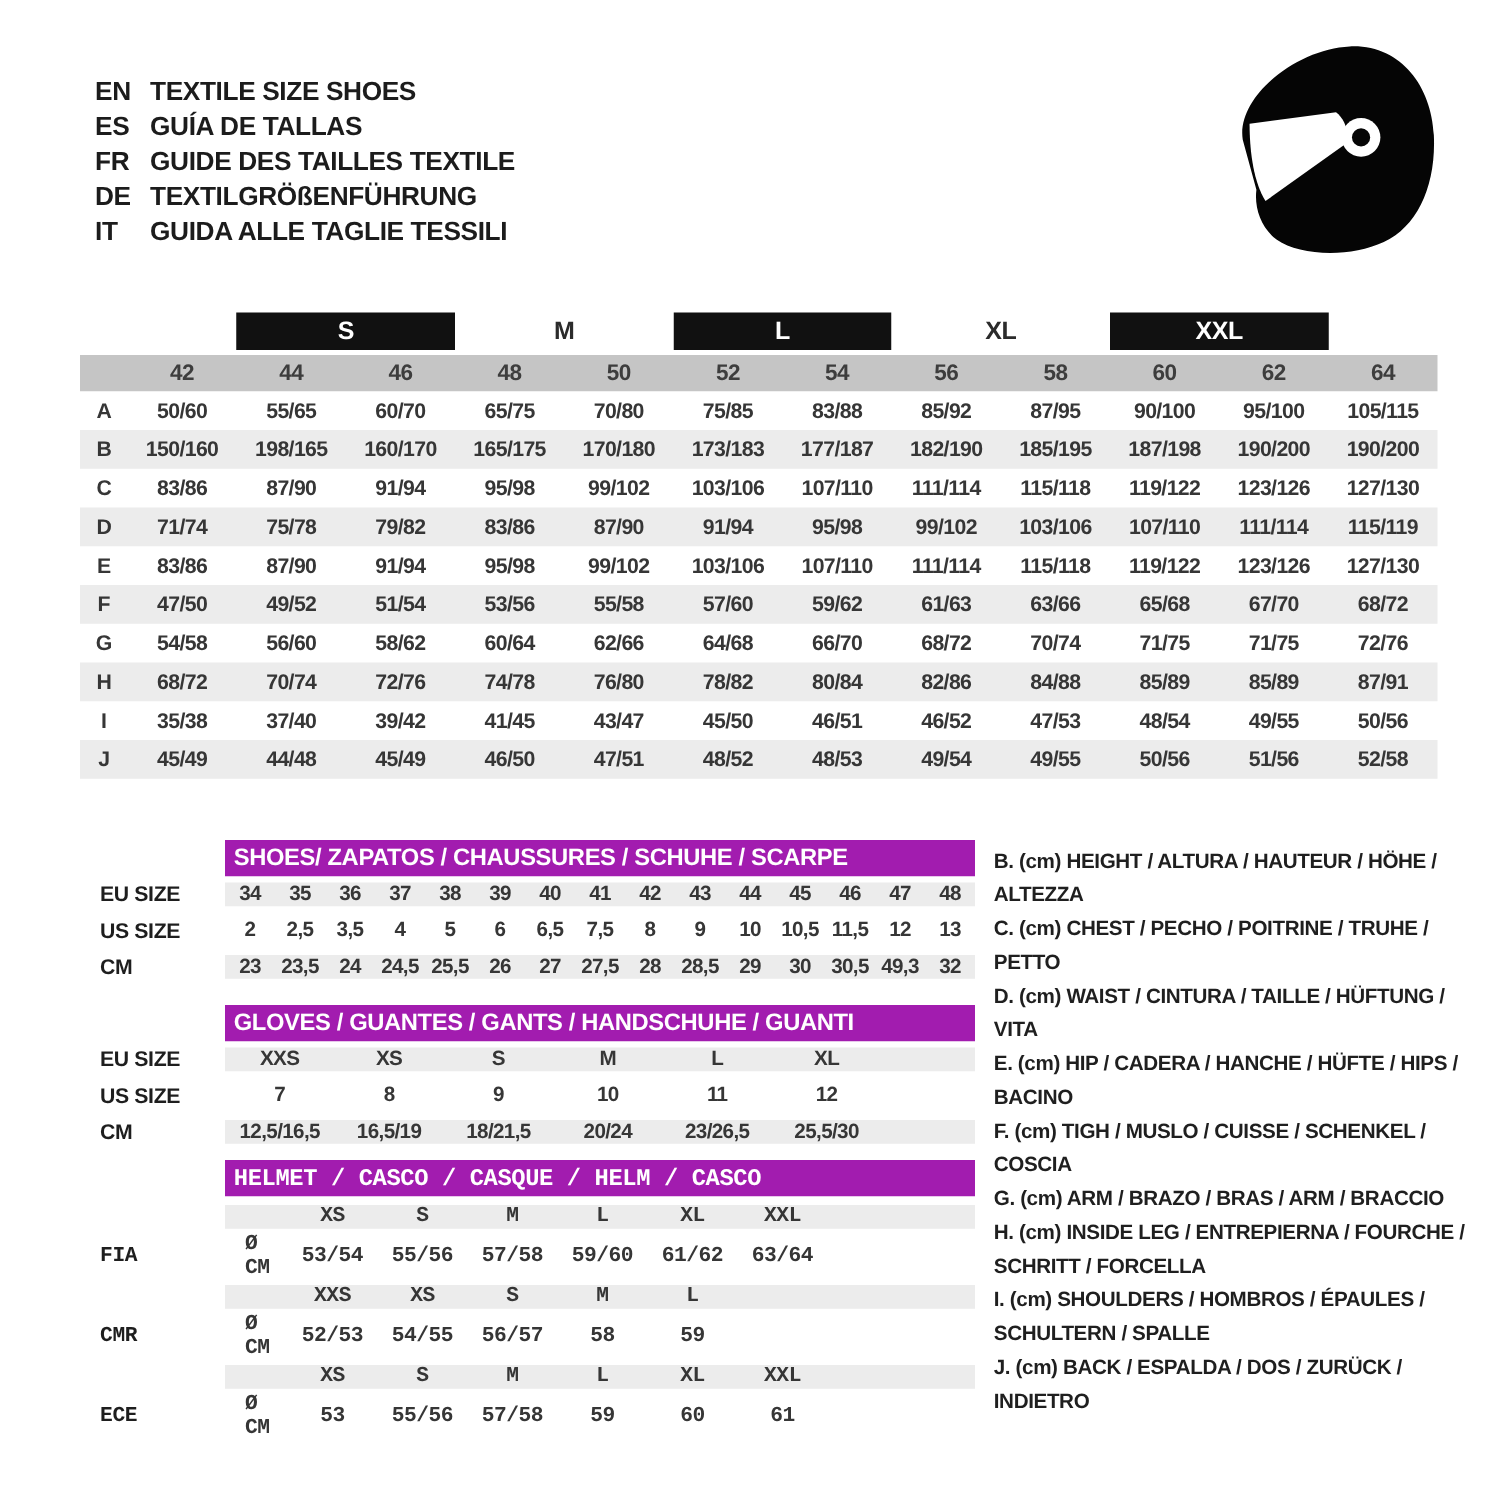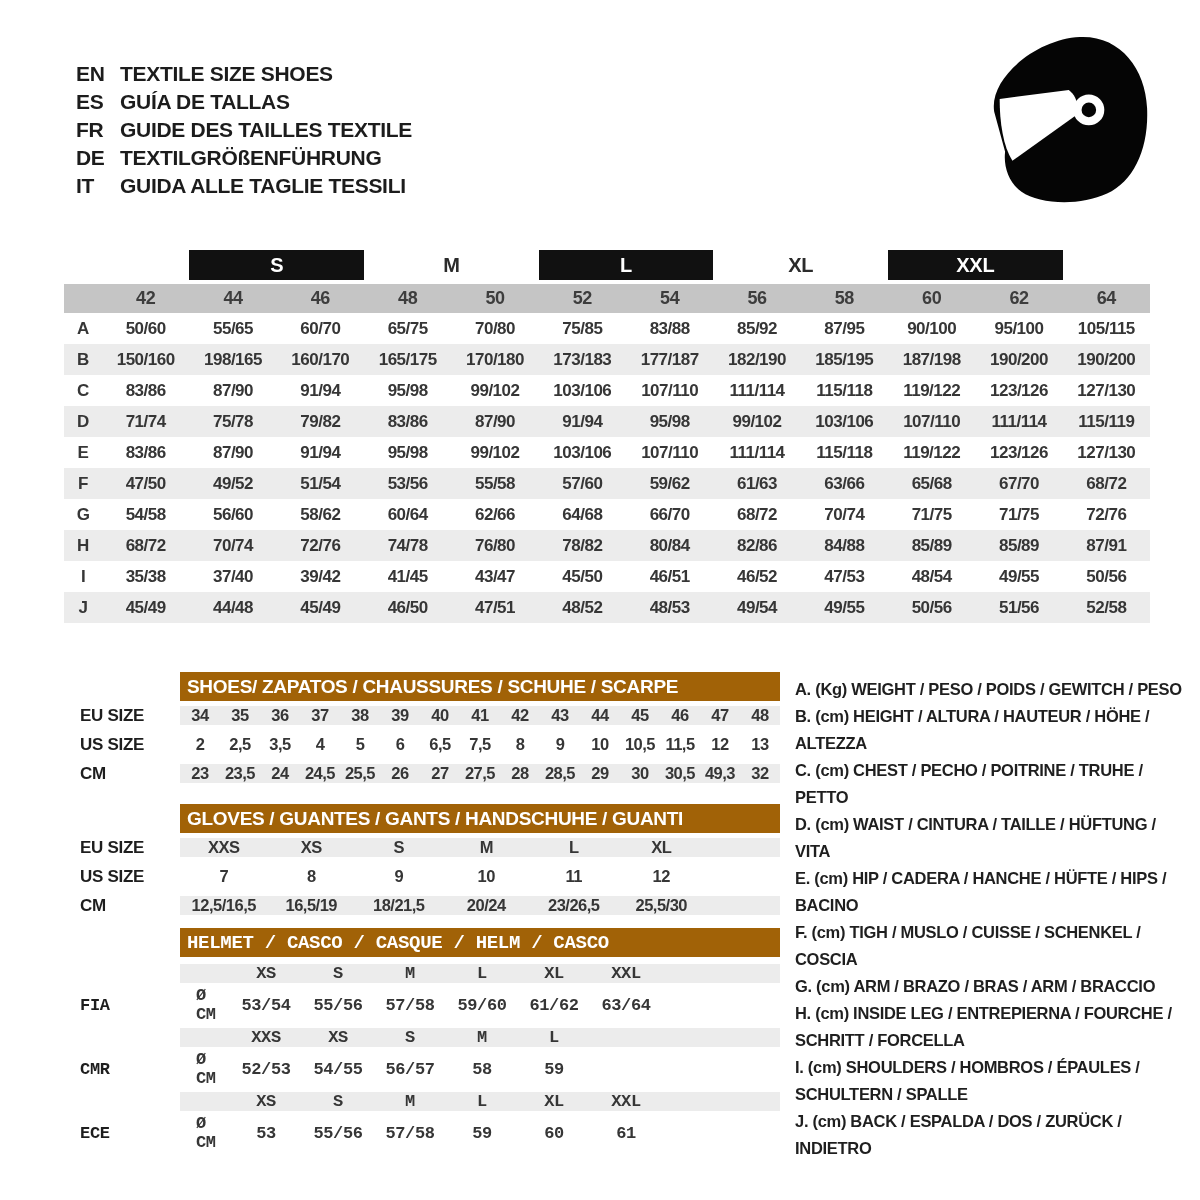--- a/index.html
+++ b/index.html
@@ -27,21 +27,21 @@
   .col-cell{display:flex;align-items:center;justify-content:center;font-size:18px;color:#3d3d3d;letter-spacing:-0.4px;}
   .body-row{height:31px;}
   .stripe{background:#ececec;}
   .cell{display:flex;align-items:center;justify-content:center;font-size:17px;color:#363636;letter-spacing:-0.5px;}
 
   
   .section{width:720px;}
   #shoes{left:64px;top:672px;}
   #gloves{left:64px;top:804px;}
   #helmetTbl{left:64px;top:928px;font-family:Liberation Mono, monospace;}
-  .sec-bar{margin-left:116px;width:600px;height:29px;background:#a16207;color:#ffffff;
+  .sec-bar{margin-left:116px;width:600px;height:29px;background:#a21caf;color:#ffffff;
     display:flex;align-items:center;padding-left:7px;box-sizing:border-box;font-size:19px;letter-spacing:-0.3px;}
   .sec-row{display:flex;align-items:center;}
   .shoes .sec-row,.gloves .sec-row{height:29px;}
   .helmet .sec-row{height:32px;}
   .sec-label{width:116px;flex:0 0 116px;display:flex;align-items:center;padding-left:16px;box-sizing:border-box;
     font-size:17px;color:#1e1e1e;letter-spacing:-0.3px;}
   .sec-strip{width:600px;flex:0 0 600px;display:flex;}
   .sec-cell{display:flex;align-items:center;justify-content:center;font-size:16.5px;color:#363636;letter-spacing:-0.5px;}
   .shoes .sec-cell{width:40px;flex:0 0 40px;}
   .gloves .sec-cell{width:87.5px;flex:0 0 87.5px;}
@@ -446,21 +446,20 @@
           <div class="hcell">57/58</div>
           <div class="hcell">59</div>
           <div class="hcell">60</div>
           <div class="hcell">61</div>
         </div>
       </div>
     </div>
 </div>
 
 <div id="legend" class="abs">
-    <div class="legend-line">A. (Kg) WEIGHT / PESO / POIDS / GEWITCH / PESO</div>
     <div class="legend-line">B. (cm) HEIGHT / ALTURA / HAUTEUR / HÖHE / ALTEZZA</div>
     <div class="legend-line">C. (cm) CHEST / PECHO / POITRINE / TRUHE / PETTO</div>
     <div class="legend-line">D. (cm) WAIST / CINTURA / TAILLE / HÜFTUNG / VITA</div>
     <div class="legend-line">E. (cm) HIP / CADERA / HANCHE / HÜFTE / HIPS /  BACINO</div>
     <div class="legend-line">F. (cm) TIGH / MUSLO / CUISSE / SCHENKEL / COSCIA</div>
     <div class="legend-line">G. (cm) ARM  / BRAZO / BRAS / ARM / BRACCIO</div>
     <div class="legend-line">H. (cm) INSIDE LEG / ENTREPIERNA / FOURCHE / SCHRITT / FORCELLA</div>
     <div class="legend-line">I.  (cm) SHOULDERS / HOMBROS / ÉPAULES / SCHULTERN / SPALLE</div>
     <div class="legend-line">J. (cm) BACK / ESPALDA / DOS / ZURÜCK / INDIETRO</div>
   </div>

